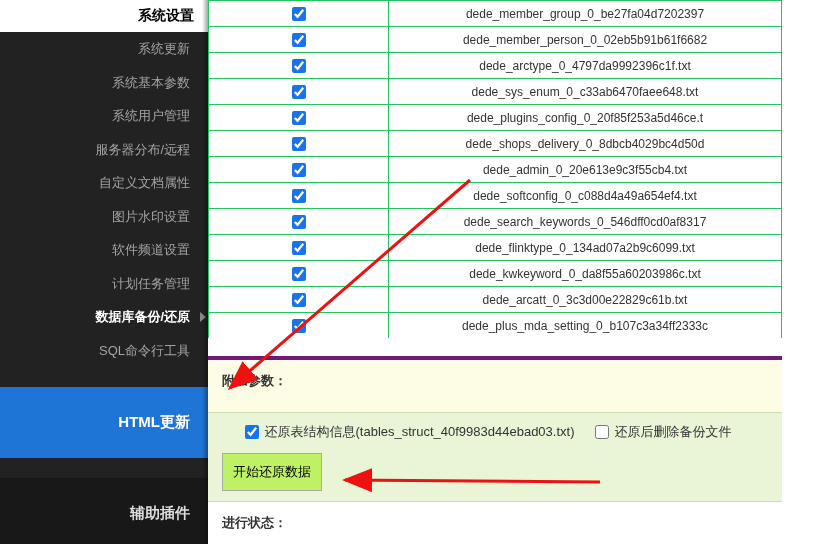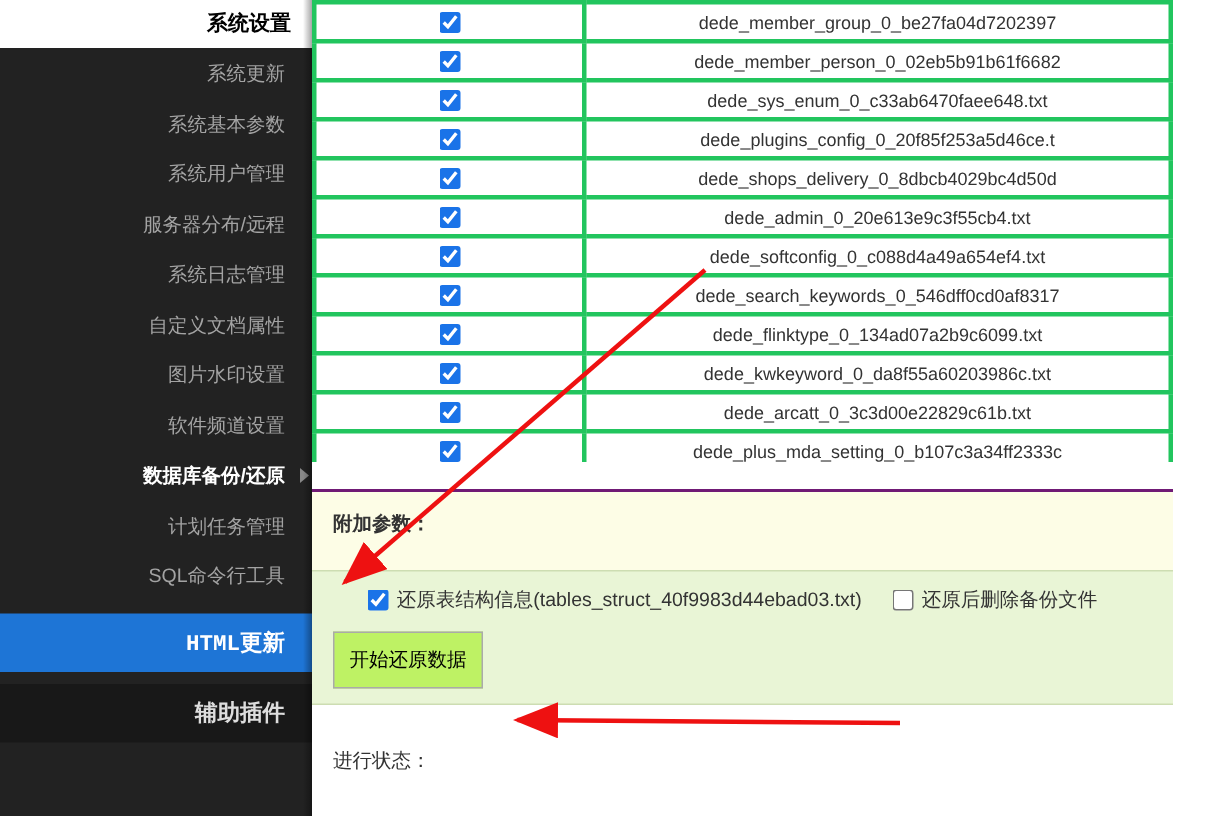--- a/index.html
+++ b/index.html
@@ -8,82 +8,85 @@
 
   
   .sidebar { width: 208px; background: #222; color: #999; display: flex; flex-direction: column; position: relative; }
   .side-title { background: #fff; color: #000; font-weight: bold; padding: 7px 14px; text-align: right; font-size: 14px; }
   .side-item { padding: 7px 18px 7px 10px; text-align: right; cursor: pointer; color: #a3a3a3; font-size: 13px; position: relative; line-height: 1.5; }
   .side-item.active { color: #fff; font-weight: bold; }
   .side-item.active::after {
     content: ""; position: absolute; right: 2px; top: 50%; transform: translateY(-50%);
     border-left: 6px solid #888; border-top: 5px solid transparent; border-bottom: 5px solid transparent;
   }
-  .side-section { margin-top: 8px; color: #fff; font-size: 15px; text-align: right; padding: 10px 18px; font-weight: bold; font-family: Liberation Mono, monospace; }
+  .side-section { margin-top: 20px; color: #fff; font-size: 15px; text-align: right; padding: 26px 18px; font-weight: bold; }
   .side-section.blue { background: #1e75d6; color: #fff; }
   .side-section.dark { background: #181818; color: #ddd; }
   .sidebar-gradient { position: absolute; top: 0; bottom: 0; right: 0; width: 6px; background: linear-gradient(to right, rgba(0,0,0,0) 0%, rgba(0,0,0,0.35) 100%); pointer-events:none; }
 
   
   .main { flex: 1; background: #fff; overflow: hidden; display: flex; flex-direction: column; }
   .table-wrap { overflow: hidden; }
   table { border-collapse: collapse; width: 100%; }
-  td { border: 3px solid #22c55e; padding: 4px 8px; height: 26px; font-size: 12px; color: #333; vertical-align: middle; }
+  td { border: 1px solid #22c55e; padding: 4px 8px; height: 26px; font-size: 12px; color: #333; vertical-align: middle; }
   td.chk { width: 180px; text-align: center; }
   td.fname { text-align: center; white-space: nowrap; }
   input[type=checkbox] { width: 14px; height: 14px; accent-color: #1a73e8; vertical-align: middle; }
 
-  .params { background: #fdfde6; border-top: 2px solid #701a75; padding: 12px 14px 10px 14px; margin-top: 18px; }
+  .params { background: #fdfde6; border-top: 4px solid #701a75; padding: 12px 14px 10px 14px; margin-top: 18px; }
   .params-title { font-weight: bold; margin-bottom: 12px; }
   .action { background: #e9f5d6; border-top: 1px solid #cdddb2; border-bottom: 1px solid #cdddb2; padding: 10px 14px; }
   .chkline { margin-bottom: 12px; display: flex; align-items: center; gap: 6px; flex-wrap: wrap; justify-content: center; }
   .chkline span { margin-right: 14px; }
   .btn { background: #bef264; border: 1px solid #aaa; padding: 9px 10px; font-size: 13px; cursor: pointer; }
-  .status { padding: 28px 14px; font-weight: normal; }
+  .status { padding: 12px 14px; font-weight: bold; }
 
   
   svg.overlay { position: absolute; top: 0; left: 0; pointer-events: none; }
 </style>
 </head>
 <body>
 
 <div class="app">
   <div class="sidebar">
     <div class="side-title">系统设置</div>
     <div id="side-items">
         <div class="side-item">系统更新</div>
         <div class="side-item">系统基本参数</div>
         <div class="side-item">系统用户管理</div>
         <div class="side-item">服务器分布/远程</div>
-        <div class="side-item">系统日志管理</div>
         <div class="side-item">自定义文档属性</div>
         <div class="side-item">图片水印设置</div>
         <div class="side-item">软件频道设置</div>
+        <div class="side-item">计划任务管理</div>
         <div class="side-item active">数据库备份/还原</div>
-        <div class="side-item">计划任务管理</div>
         <div class="side-item">SQL命令行工具</div>
       </div>
     <div id="side-sections">
         <div class="side-section blue">HTML更新</div>
         <div class="side-section dark">辅助插件</div>
       </div>
     <div class="sidebar-gradient"></div>
   </div>
 
   <div class="main">
     <div class="table-wrap">
       <table>
         <tbody id="file-rows">
             <tr>
               <td class="chk"><input type="checkbox" checked="" style=""></td>
               <td class="fname">dede_member_group_0_be27fa04d7202397</td>
             </tr>
             <tr>
               <td class="chk"><input type="checkbox" checked="" style=""></td>
               <td class="fname">dede_member_person_0_02eb5b91b61f6682</td>
+            </tr>
+            <tr>
+              <td class="chk"><input type="checkbox" checked="" style=""></td>
+              <td class="fname">dede_arctype_0_4797da9992396c1f.txt</td>
             </tr>
             <tr>
               <td class="chk"><input type="checkbox" checked="" style=""></td>
               <td class="fname">dede_sys_enum_0_c33ab6470faee648.txt</td>
             </tr>
             <tr>
               <td class="chk"><input type="checkbox" checked="" style=""></td>
               <td class="fname">dede_plugins_config_0_20f85f253a5d46ce.t</td>
             </tr>
             <tr>

